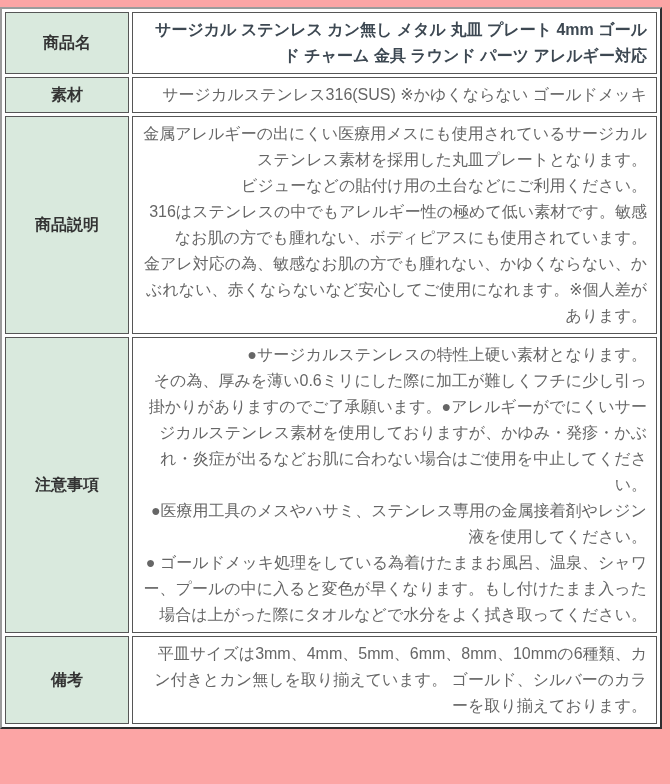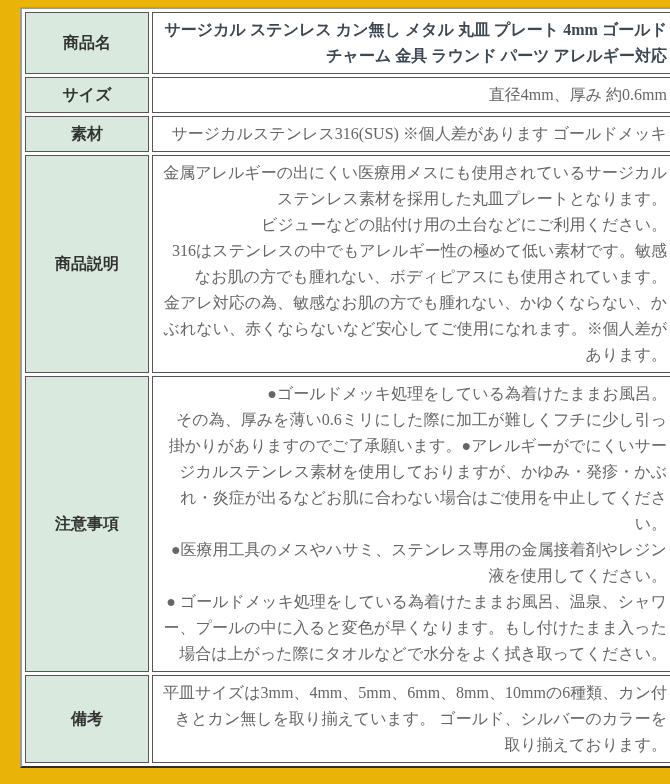--- a/index.html
+++ b/index.html
@@ -5,23 +5,22 @@
   * { box-sizing: border-box; }
   html, body {
     margin: 0;
     padding: 0;
     background: #ffffff;
     font-family: "Liberation Sans", "DejaVu Sans", sans-serif;
   }
   .page {
     width: 670px;
     height: 784px;
-    background: #eab308;
-    padding: 7px 20px;
-    font-family: Liberation Serif, serif;
+    background: #fca5a5;
+    padding: 7px 0;
   }
   table.spec-table {
     width: 662px;
     border-collapse: separate;
     border-spacing: 3px;
     background: #ffffff;
     
     border-style: solid;
     border-width: 2px;
     border-color: #9c9c9c #2e2e2e #2e2e2e #9c9c9c;
@@ -61,40 +60,36 @@
 <body>
 
 <div class="page">
   <table class="spec-table">
     <tbody>
       <tr class="row-name">
         <th>商品名</th>
         <td>サージカル ステンレス カン無し メタル 丸皿 プレート 4mm ゴールド チャーム 金具 ラウンド パーツ アレルギー対応</td>
       </tr>
       <tr>
-        <th>サイズ</th>
-        <td class="h1line">直径4mm、厚み 約0.6mm</td>
-      </tr>
-      <tr>
         <th>素材</th>
-        <td class="h1line">サージカルステンレス316(SUS) ※個人差があります ゴールドメッキ</td>
+        <td class="h1line">サージカルステンレス316(SUS) ※かゆくならない ゴールドメッキ</td>
       </tr>
       <tr>
         <th>商品説明</th>
         <td>
           <p>金属アレルギーの出にくい医療用メスにも使用されているサージカルステンレス素材を採用した丸皿プレートとなります。</p>
           <p>ビジューなどの貼付け用の土台などにご利用ください。</p>
           <p>316はステンレスの中でもアレルギー性の極めて低い素材です。敏感なお肌の方でも腫れない、ボディピアスにも使用されています。</p>
           <p>金アレ対応の為、敏感なお肌の方でも腫れない、かゆくならない、かぶれない、赤くならないなど安心してご使用になれます。※個人差があります。</p>
         </td>
       </tr>
       <tr>
         <th>注意事項</th>
         <td>
-          <p>●ゴールドメッキ処理をしている為着けたままお風呂。</p>
+          <p>●サージカルステンレスの特性上硬い素材となります。</p>
           <p>その為、厚みを薄い0.6ミリにした際に加工が難しくフチに少し引っ掛かりがありますのでご了承願います。●アレルギーがでにくいサージカルステンレス素材を使用しておりますが、かゆみ・発疹・かぶれ・炎症が出るなどお肌に合わない場合はご使用を中止してください。</p>
           <p>●医療用工具のメスやハサミ、ステンレス専用の金属接着剤やレジン液を使用してください。</p>
           <p>● ゴールドメッキ処理をしている為着けたままお風呂、温泉、シャワー、プールの中に入ると変色が早くなります。もし付けたまま入った場合は上がった際にタオルなどで水分をよく拭き取ってください。</p>
         </td>
       </tr>
       <tr>
         <th>備考</th>
         <td>
           <p>平皿サイズは3mm、4mm、5mm、6mm、8mm、10mmの6種類、カン付きとカン無しを取り揃えています。 ゴールド、シルバーのカラーを取り揃えております。</p>
         </td>

